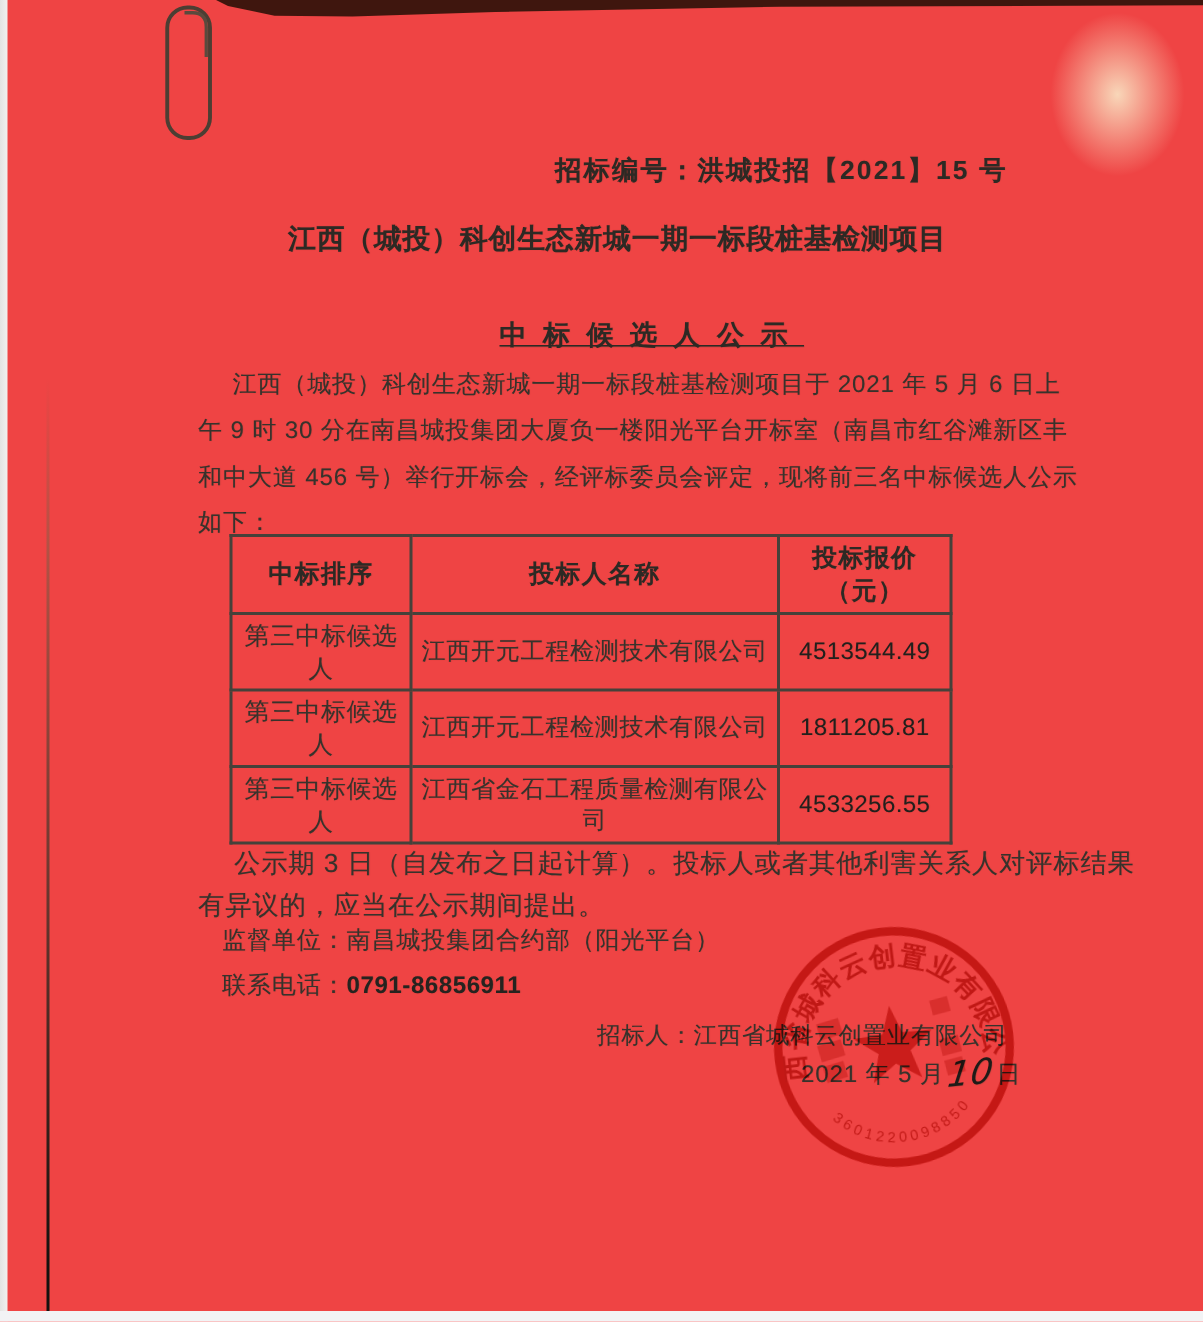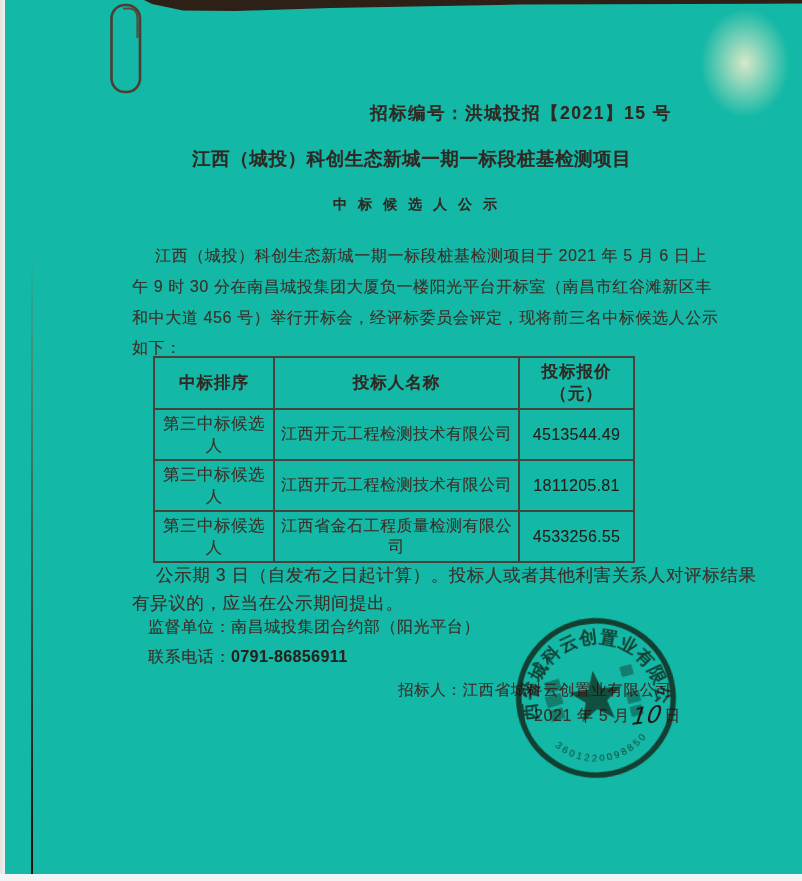--- a/index.html
+++ b/index.html
@@ -1,38 +1,38 @@
 <!DOCTYPE html>
 <html><head>
 <meta charset="utf-8">
 <style>
   html,body{margin:0;padding:0;background:#fff;}
   .page{
     position:relative;width:802px;height:881px;overflow:hidden;
-    background:#14b8a6;
+    background:#ef4444;
     font-family:"Liberation Sans","DejaVu Sans",sans-serif;
     color:#37322c;
   }
   .line{position:absolute;white-space:nowrap;letter-spacing:0.6px;
         text-shadow:0.3px 0.3px 0.5px rgba(80,60,45,0.45);}
   .bold{font-weight:bold;color:#2d2924;}
   
   .left-strip{position:absolute;left:0;top:0;width:5px;height:100%;
     background:linear-gradient(90deg,#e3e3e2,#f1f0ee);}
   .bottom-strip{position:absolute;left:0;bottom:0;width:100%;height:7px;background:#f2f3f5;}
   .edge-line{position:absolute;left:31px;top:252px;width:2px;height:622px;
     background:linear-gradient(180deg,rgba(160,130,100,0),rgba(120,95,70,.5) 18%,rgba(60,50,40,.75) 55%,#15120f 95%);}
   .top-wedge{position:absolute;left:0;top:0;width:802px;height:14px;filter:blur(.3px);}
   .paperclip{position:absolute;left:104px;top:2px;width:46px;height:96px;}
   .smudge{position:absolute;left:700px;top:8px;width:90px;height:110px;
     background:radial-gradient(ellipse at center,rgba(250,240,205,.85),rgba(250,240,205,0) 70%);}
   
   .refno{left:370px;top:101px;font-size:17.5px;letter-spacing:1.5px;}
   .title{left:192px;top:146px;font-size:18.5px;}
-  .subtitle{left:333px;top:196px;font-size:14px;letter-spacing:11px;}
+  .subtitle{left:333px;top:211px;font-size:18px;letter-spacing:11px;text-decoration:underline;}
   .intro{font-size:16px;}
   .notice{font-size:17.5px;}
   .small{font-size:16px;}
   .num{font-family:"Liberation Sans","DejaVu Sans",sans-serif;font-weight:600;letter-spacing:0.4px;color:#26231f;}
   
   .bid-table{position:absolute;left:153px;top:356px;border-collapse:collapse;table-layout:fixed;
     text-shadow:0.3px 0.3px 0.5px rgba(80,60,45,0.4);}
   .bid-table th,.bid-table td{border:2px solid #46413a;text-align:center;vertical-align:middle;padding:0;overflow:hidden;}
   .bid-table th{font-size:16.5px;font-weight:bold;color:#2d2924;height:50px;letter-spacing:1px;}
   .bid-table td{height:49px;}

